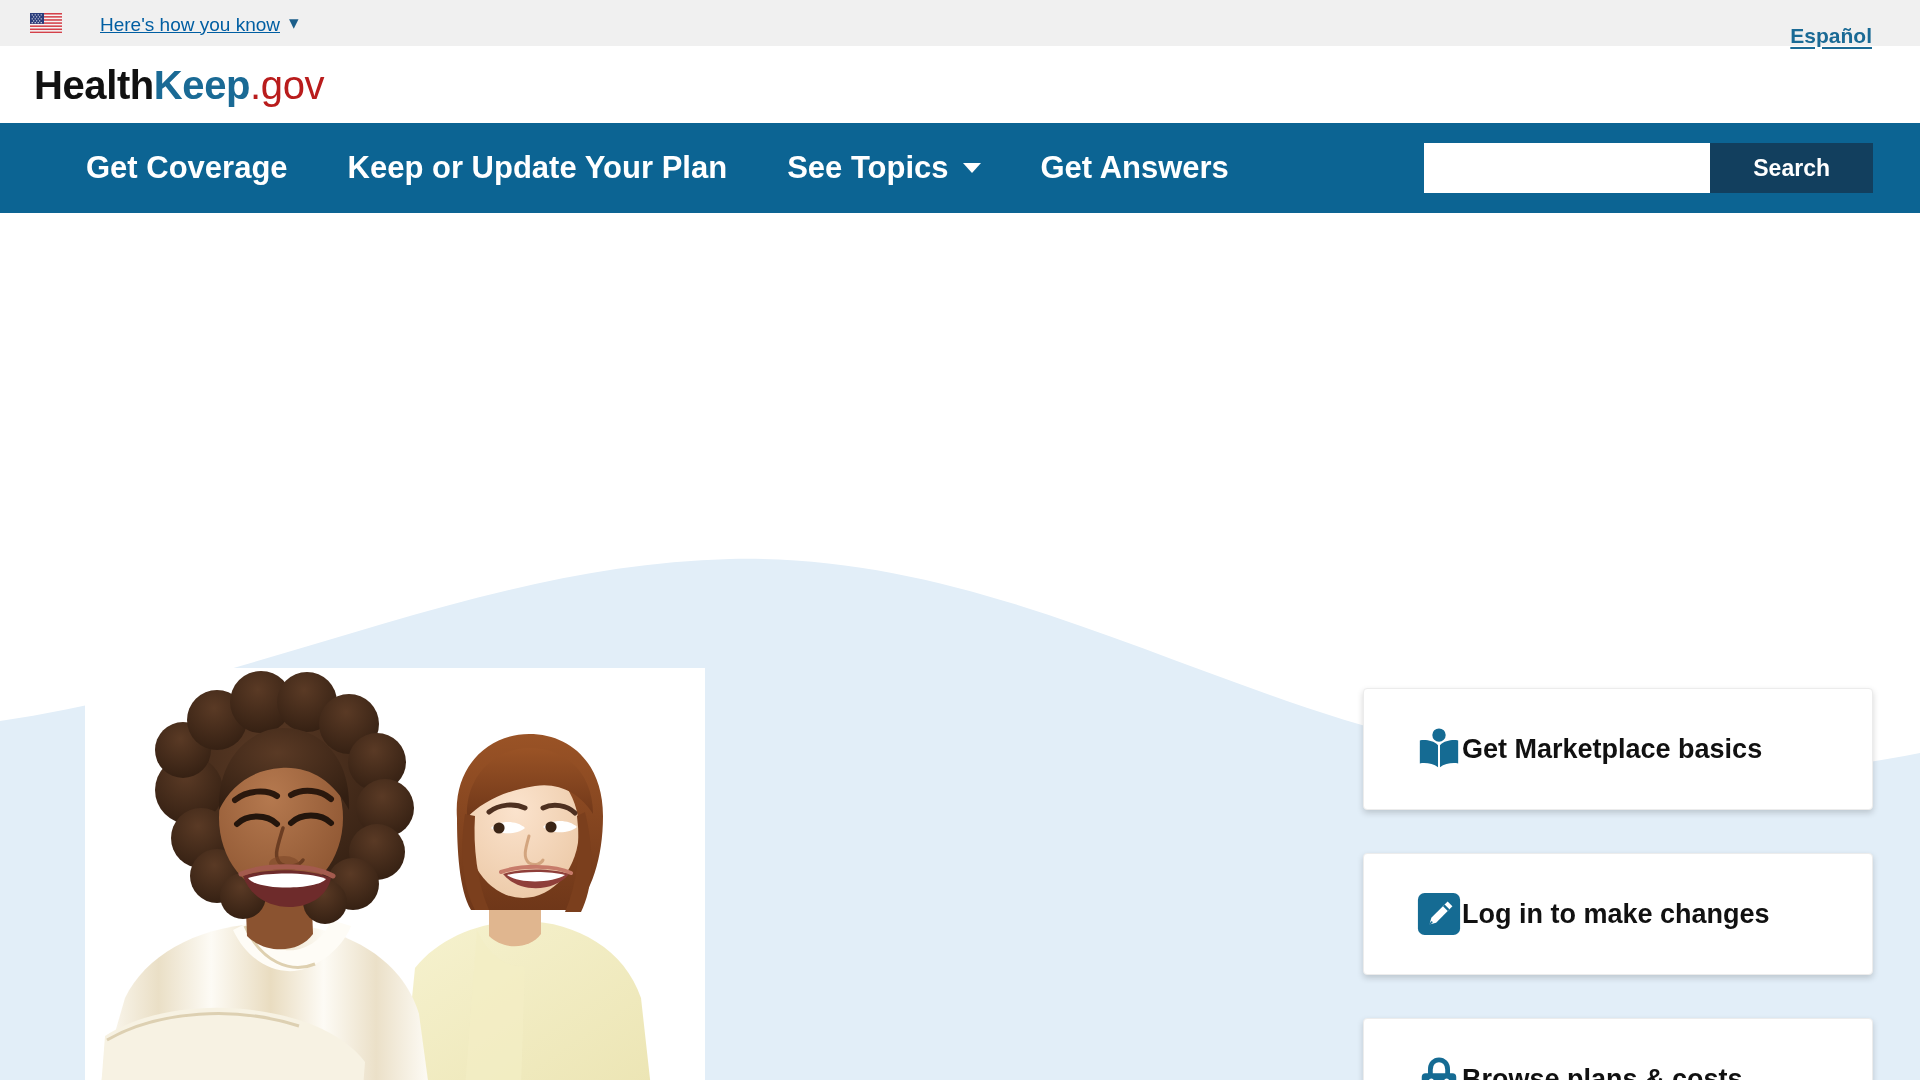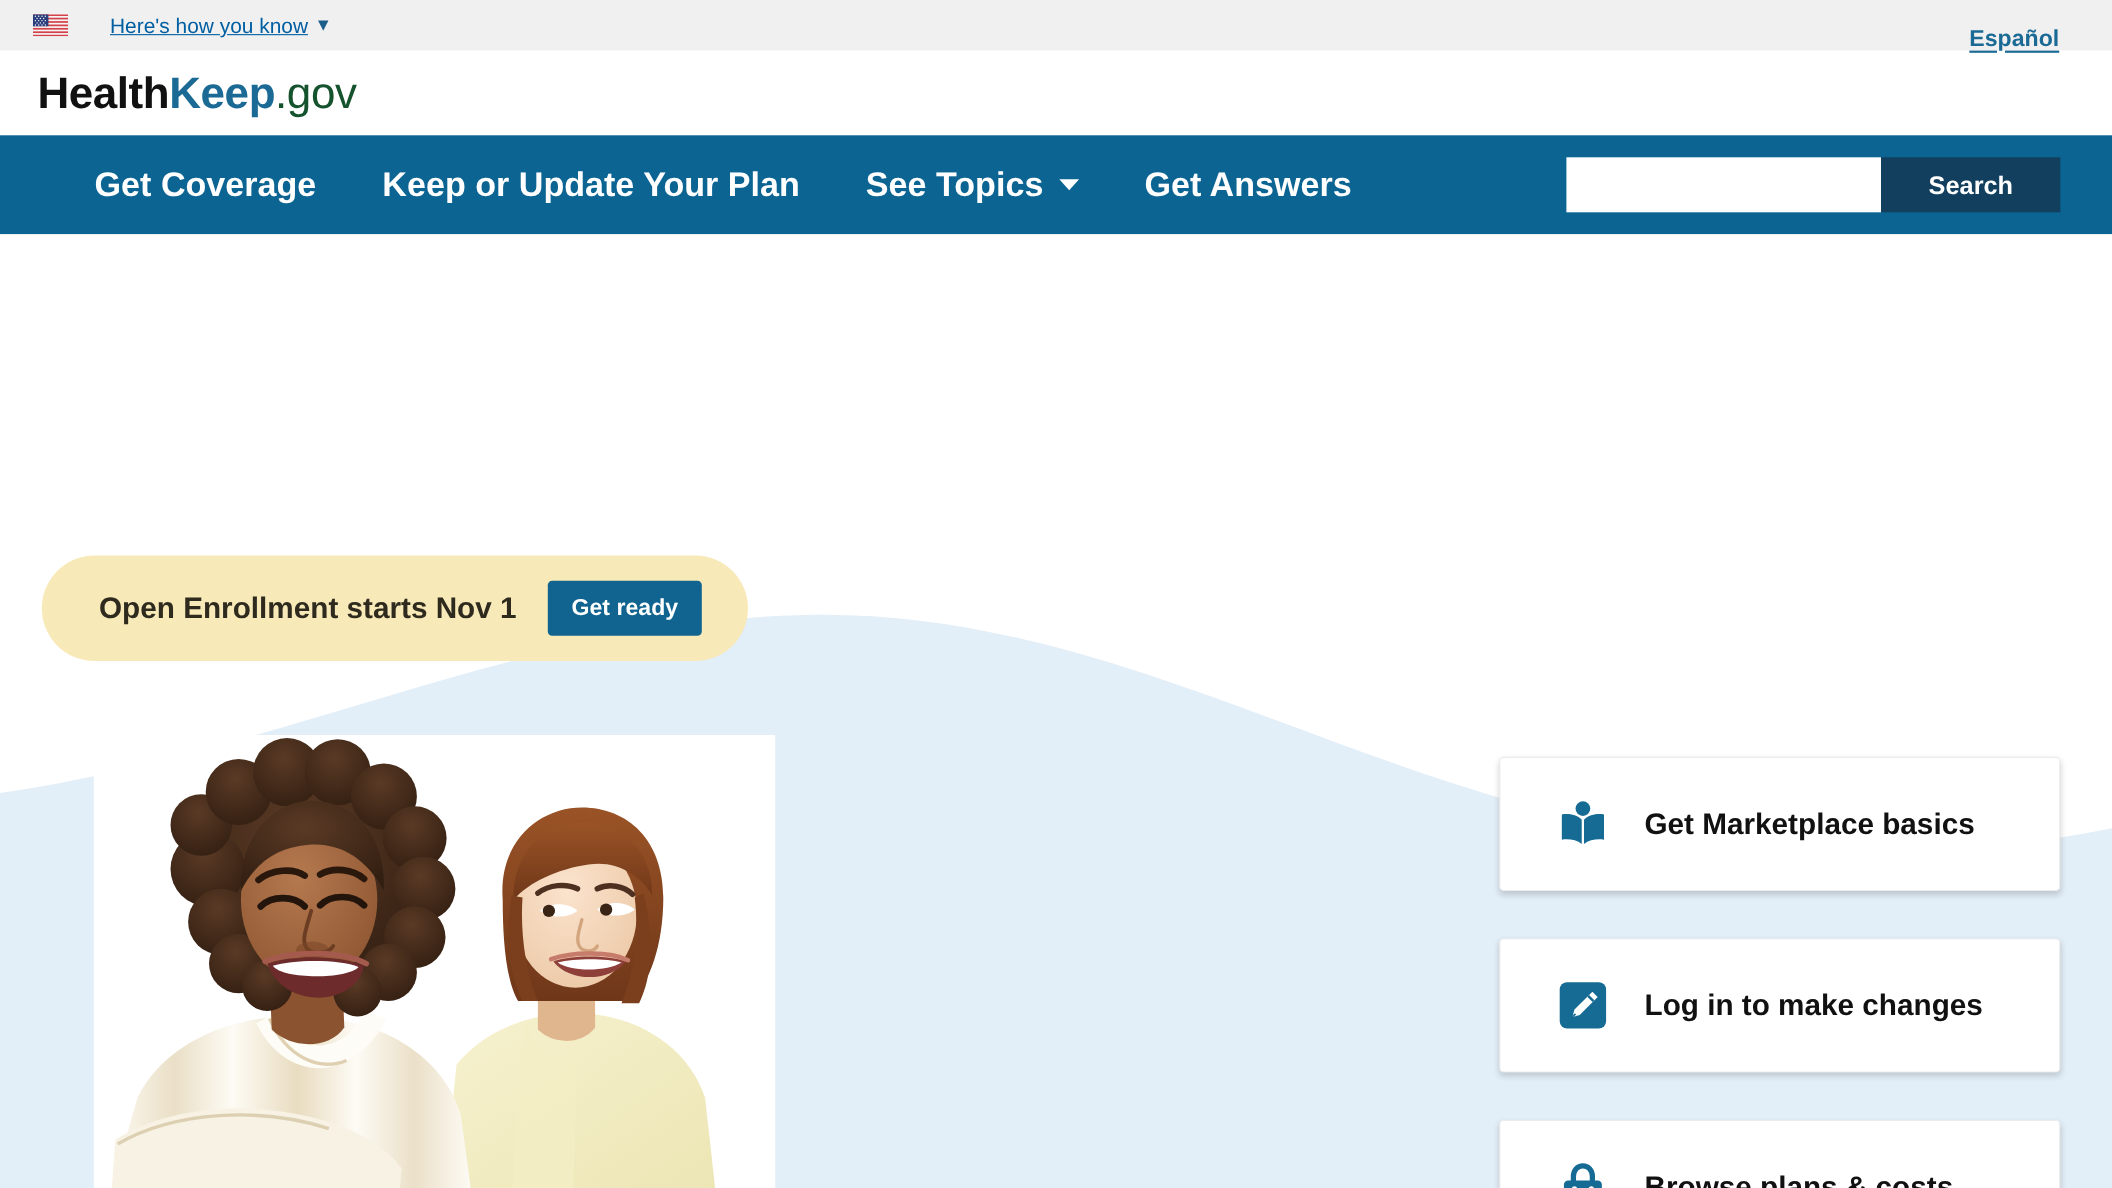--- a/index.html
+++ b/index.html
@@ -45,21 +45,21 @@
   .logo {
     font-size: 40px;
     letter-spacing: -0.4px;
     font-weight: 700;
     line-height: 1;
     white-space: nowrap;
     cursor: pointer;
   }
   .logo .h { color: #111111; }
   .logo .c { color: #1a6a95; }
-  .logo .gov { color: #14532d; font-weight: 400; }
+  .logo .gov { color: #b91c1c; font-weight: 400; }
   .masthead-right {
     margin-left: auto;
     display: flex;
     align-items: center;
     gap: 74px;
     padding-right: 14px;
     flex-direction: column;
   }
   .top-link {
     font-size: 21px; font-weight: 700; color: #1a6a95;
@@ -191,21 +191,20 @@
   }
   .card {
     height: 122px;
     background: #ffffff;
     border: 1px solid #ececec;
     border-radius: 4px;
     box-shadow: 0 3px 6px rgba(0,0,0,0.17);
     display: flex;
     align-items: center;
     padding-left: 52px;
-    gap: 33px;
     margin-bottom: 43px;
     cursor: pointer;
   }
   .card-icon { width: 46px; height: 46px; flex: none; display: block; }
   .card-label {
     font-size: 27px; font-weight: 700; color: #111111;
     white-space: nowrap;
   }
 </style>
 </head>
@@ -282,24 +281,20 @@
   </div>
   <div class="nav-shadow"></div>
 </div>
 
 <div class="page">
 
   <svg class="wave" viewBox="0 0 1920 867" preserveAspectRatio="none">
     <path d="M0 508 C 260 470, 480 352, 730 346 C 980 340, 1180 468, 1420 528 C 1620 578, 1790 566, 1920 540 L1920 867 L0 867 Z" fill="#e2eef8"></path>
   </svg>
 
-  <div class="alert-pill">
-    <span class="alert-text">Open Enrollment starts Nov 1</span>
-    <button class="alert-button">Get ready</button>
-  </div>
 
   <svg class="hero-photo" viewBox="0 0 620 420">
     <defs>
       <clipPath id="photoClip">
           <rect x="0" y="0" width="620" height="420"></rect>
         </clipPath>
       <linearGradient id="shirt1" x1="0" y1="0" x2="1" y2="0">
         <stop offset="0" stop-color="#fdfbf5"></stop>
           <stop offset="0.18" stop-color="#eadfc6"></stop>
         <stop offset="0.34" stop-color="#fdfbf5"></stop>

